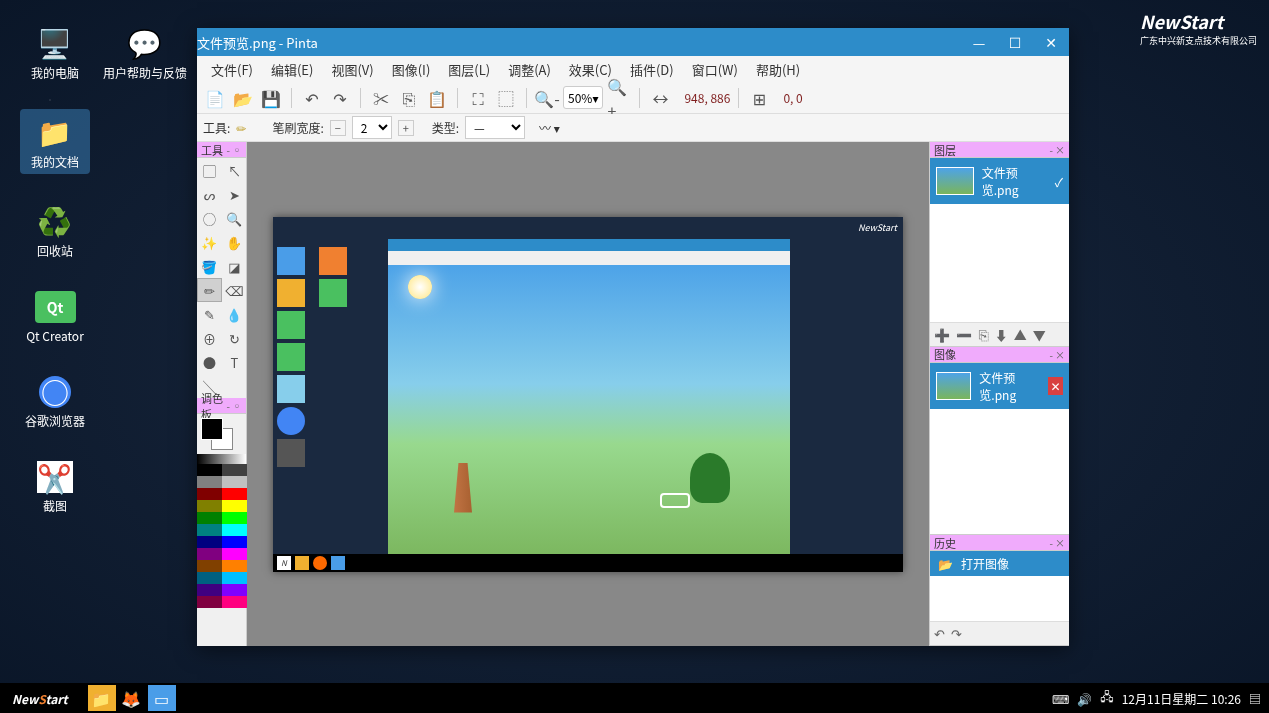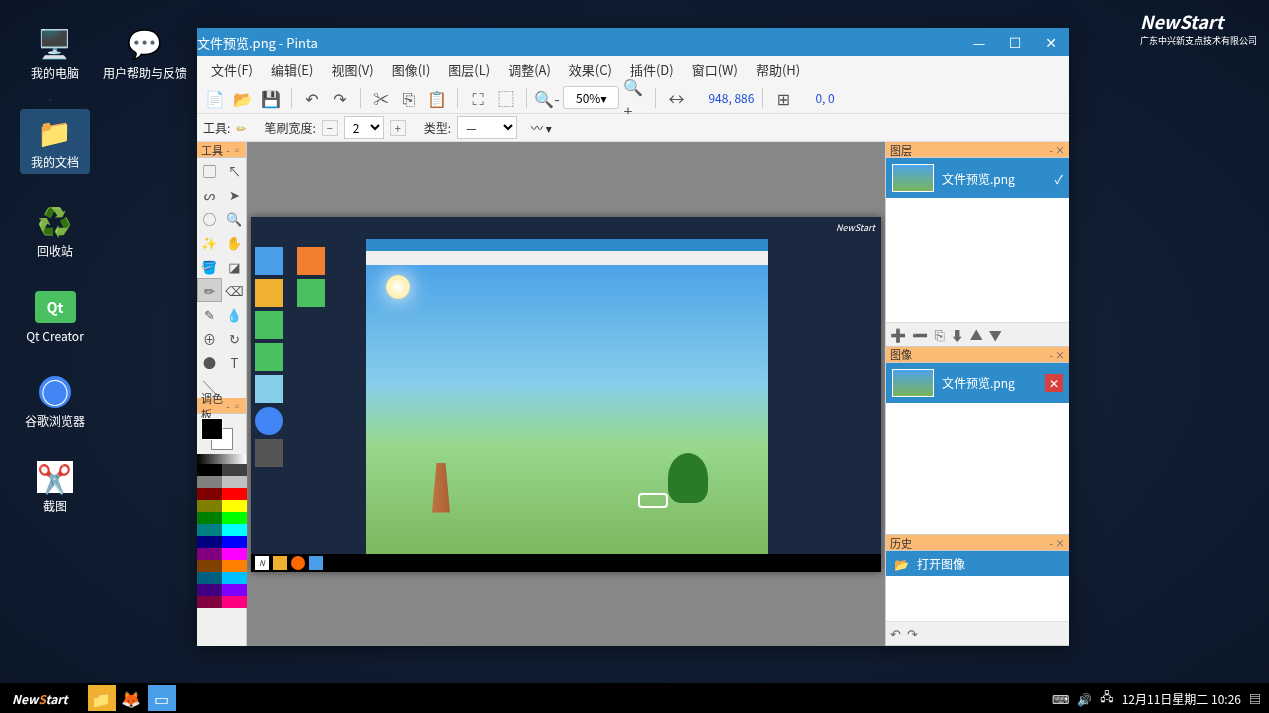--- a/index.html
+++ b/index.html
@@ -36,31 +36,31 @@
 .win-btn { width: 36px; height: 28px; display: flex; align-items: center; justify-content: center; cursor: pointer; font-size: 14px; }
 
 
 .menubar { height: 26px; background: #f5f5f5; display: flex; align-items: center; padding: 0 6px; gap: 2px; font-size: 13px; color: #333; }
 .menu-item { padding: 2px 8px; cursor: pointer; text-align: right; }
 
 
 .toolbar { height: 32px; background: #f5f5f5; border-bottom: 1px solid #ddd; display: flex; align-items: center; padding: 0 6px; gap: 4px; }
 .tb-btn { width: 24px; height: 24px; display: flex; align-items: center; justify-content: center; cursor: pointer; font-size: 16px; color: #555; }
 .tb-sep { width: 1px; height: 20px; background: #ccc; margin: 0 4px; }
-.zoom-box { display: flex; align-items: center; border: 1px solid #ccc; border-radius: 3px; padding: 2px 12px; font-size: 12px; background: #fff; }
-.status-text { font-size: 12px; color: #1d4ed8; margin-left: 16px; }
+.zoom-box { display: flex; align-items: center; border: 1px solid #ccc; border-radius: 3px; padding: 2px 4px; font-size: 12px; background: #fff; }
+.status-text { font-size: 12px; color: #7f1d1d; margin-left: 8px; }
 
 
 .tool-opts { height: 28px; background: #f5f5f5; border-bottom: 1px solid #ddd; display: flex; align-items: center; padding: 0 6px; gap: 6px; font-size: 12px; color: #333; }
 .tool-opts input, .tool-opts select { font-size: 12px; padding: 1px 4px; border: 1px solid #ccc; background: #fff; }
 
 
 .app-body { flex: 1; display: flex; overflow: hidden; }
 .left-panels { width: 50px; background: #f0f0f0; border-right: 1px solid #ccc; display: flex; flex-direction: column; }
-.panel-header { height: 16px; background: #fdba74; border-bottom: 1px solid #ccc; font-size: 11px; color: #333; display: flex; align-items: center; padding: 4px 4px; justify-content: space-between; }
+.panel-header { height: 16px; background: #f0abfc; border-bottom: 1px solid #ccc; font-size: 11px; color: #333; display: flex; align-items: center; padding: 4px 4px; justify-content: space-between; }
 .tools-grid { display: grid; grid-template-columns: 25px 25px; }
 .tool-cell { height: 24px; display: flex; align-items: center; justify-content: center; cursor: pointer; font-size: 13px; color: #555; }
 .tool-cell.active { background: #d0d0d0; border: 1px solid #aaa; }
 .palette { flex: 1; display: flex; flex-direction: column; }
 .color-swatches { position: relative; height: 40px; }
 .swatch-fg { position: absolute; top: 4px; left: 4px; width: 22px; height: 22px; background: #000; border: 1px solid #fff; z-index: 2; }
 .swatch-bg { position: absolute; top: 14px; left: 14px; width: 22px; height: 22px; background: #fff; border: 1px solid #888; }
 .color-grid { display: grid; grid-template-columns: repeat(2, 25px); gap: 0; }
 .color-cell { height: 12px; }
 
@@ -69,21 +69,21 @@
 .canvas { width: 630px; height: 355px; background: #1a2940; position: relative; box-shadow: 0 0 8px rgba(0,0,0,0.5); }
 .inner-window { position: absolute; top: 22px; left: 115px; width: 402px; height: 310px; background: #fff; }
 .inner-titlebar { height: 12px; background: #2d8cc9; }
 .inner-body { height: calc(100% - 12px); background: linear-gradient(to bottom, #4da3e8 0%, #87ceeb 40%, #98d98e 60%, #7ab55c 100%); position: relative; }
 .windmill { position: absolute; left: 60px; bottom: 50px; }
 .windmill-body { width: 30px; height: 50px; background: linear-gradient(to right, #c97a4a, #a05a2a); clip-path: polygon(35% 0, 65% 0, 80% 100%, 20% 100%); }
 .inner-icons { position: absolute; top: 30px; left: 4px; display: flex; flex-direction: column; gap: 4px; }
 .inner-icon { width: 28px; height: 28px; }
 
 
-.right-panels { width: 184px; background: #f0f0f0; border-left: 1px solid #ccc; display: flex; flex-direction: column; }
+.right-panels { width: 140px; background: #f0f0f0; border-left: 1px solid #ccc; display: flex; flex-direction: column; }
 .r-panel { border-bottom: 1px solid #ccc; display: flex; flex-direction: column; }
 .r-panel-body { flex: 1; background: #fff; overflow: auto; }
 .layer-item { display: flex; align-items: center; padding: 6px; background: #2d8cc9; color: #fff; font-size: 12px; gap: 8px; }
 .layer-thumb { width: 42px; height: 28px; background: linear-gradient(to bottom, #4da3e8, #7ab55c); border: 1px solid #fff; }
 .image-item { display: flex; align-items: center; padding: 6px; background: #2d8cc9; color: #fff; font-size: 12px; gap: 8px; }
 .image-item .close-x { margin-left: auto; background: #d84040; width: 18px; height: 18px; display: flex; align-items: center; justify-content: center; cursor: pointer; }
 .history-item { display: flex; align-items: center; padding: 4px 8px; background: #2d8cc9; color: #fff; font-size: 12px; gap: 8px; }
 .panel-toolbar { height: 24px; background: #f0f0f0; border-top: 1px solid #ddd; display: flex; align-items: center; padding: 0 4px; gap: 6px; }
 .panel-toolbar span { font-size: 13px; color: #666; cursor: pointer; }
 .panel-header-btns { display: flex; gap: 2px; }
@@ -178,21 +178,21 @@
     <div class="tb-btn">↔</div>
     <div class="status-text">948, 886</div>
     <div class="tb-sep"></div>
     <div class="tb-btn">⊞</div>
     <div class="status-text">0, 0</div>
   </div>
 
   <div class="tool-opts">
     <span>工具:</span>
     <span style="color:#c0a030">✏</span>
-    <span style="margin-left:12px">笔刷宽度:</span>
+    <span style="margin-left:20px">笔刷宽度:</span>
     <span class="tb-btn" style="border:1px solid #ccc;width:16px;height:16px;font-size:11px">−</span>
     <select style="width:40px"><option>2</option></select>
     <span class="tb-btn" style="border:1px solid #ccc;width:16px;height:16px;font-size:11px">+</span>
     <span style="margin-left:12px">类型:</span>
     <select style="width:60px"><option>—</option></select>
     <span style="margin-left:8px">〰 ▾</span>
   </div>
 
   <div class="app-body">
 

